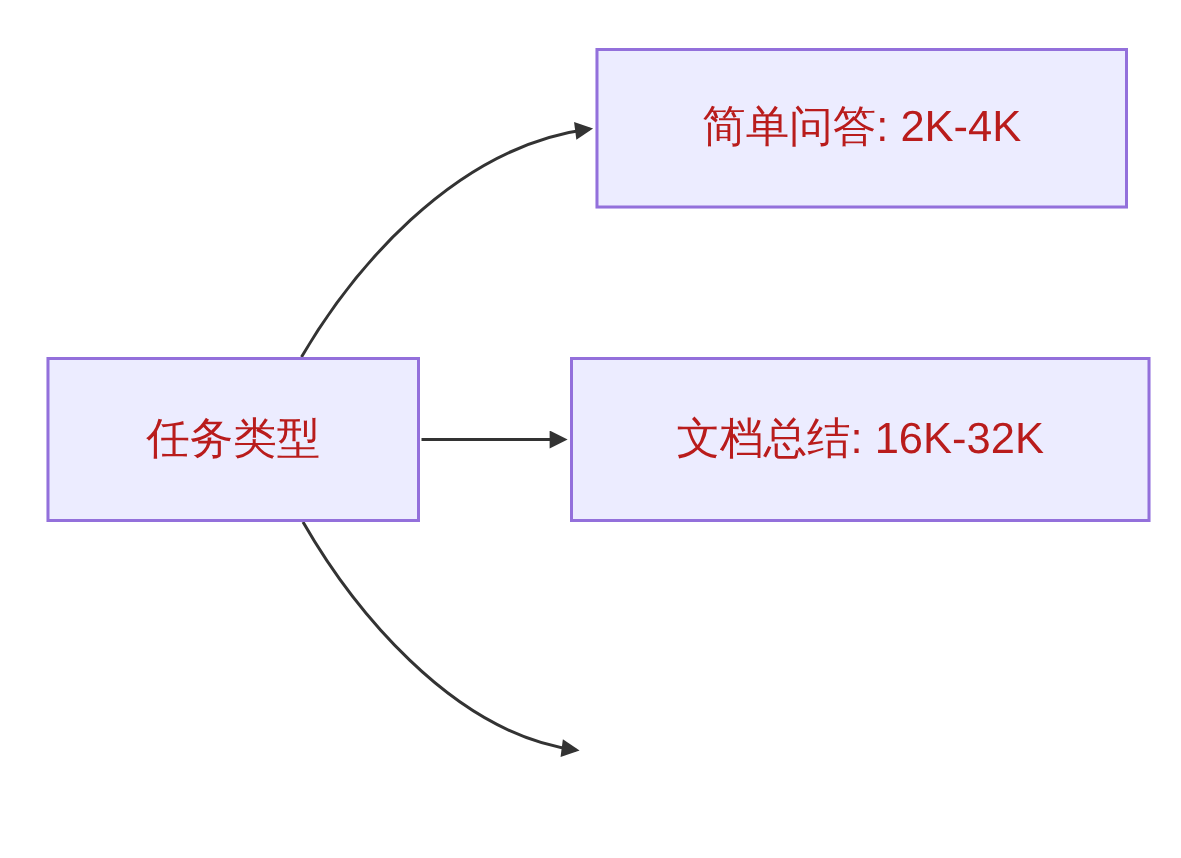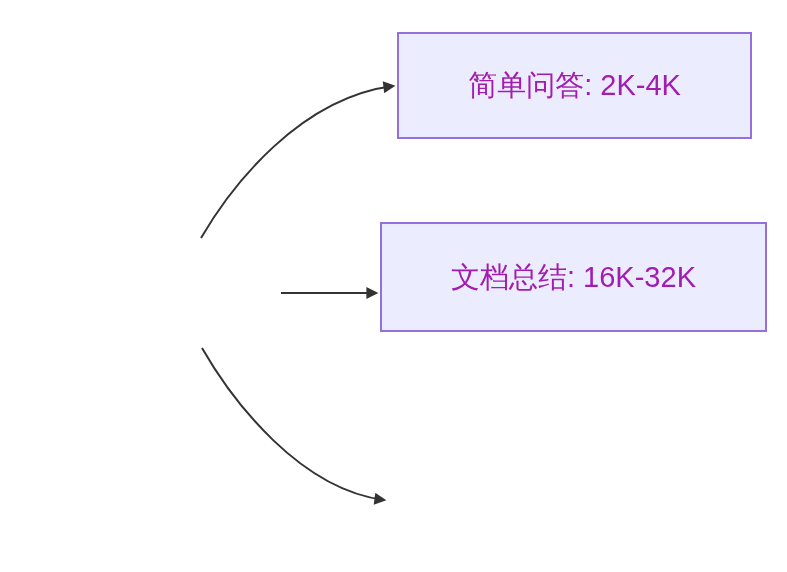--- a/index.html
+++ b/index.html
@@ -21,32 +21,32 @@
     top: 0;
     width: 787px;
     height: 572px;
     pointer-events: none;
   }
   .node {
     position: absolute;
     box-sizing: border-box;
     background: #ECECFF;
     border: 2px solid #9370DB;
-    color: #a21caf;
+    color: #b91c1c;
     font-size: 29px;
     line-height: 1.2;
     display: flex;
     align-items: center;
     justify-content: center;
     text-align: center;
     white-space: nowrap;
   }
   .node-root     { left: 31px;  top: 238px; width: 249px; height: 110px; }
   .node-branch-0 { left: 397px; top: 32px;  width: 355px; height: 107px; }
-  .node-branch-1 { left: 380px; top: 222px; width: 387px; height: 110px; }
+  .node-branch-1 { left: 380px; top: 238px; width: 387px; height: 110px; }
   .node-branch-2 { left: 388px; top: 443px; width: 372px; height: 110px; }
   .edge-path {
     fill: none;
     stroke: #333333;
     stroke-width: 2px;
   }
 </style>
 </head>
 <body>
 
@@ -56,20 +56,23 @@
     <defs>
       <marker id="arrowhead" viewBox="0 0 10 10" refX="8" refY="5" markerUnits="userSpaceOnUse" markerWidth="14" markerHeight="12" orient="auto">
         <path d="M 0 0 L 10 5 L 0 10 z" fill="#333333"></path>
       </marker>
     </defs>
     <path class="edge-path" d="M 201 238 C 232 185, 300 98, 393 86" marker-end="url(#arrowhead)"></path>
     <path class="edge-path" d="M 281 293 L 376 293" marker-end="url(#arrowhead)"></path>
     <path class="edge-path" d="M 202 348 C 233 402, 300 489, 384 500" marker-end="url(#arrowhead)"></path>
   </svg>
 
+  <div class="node node-root">
+    <span>任务类型</span>
+  </div>
 
   <div class="node node-branch-0">
     <span>简单问答: 2K-4K</span>
   </div>
 
   <div class="node node-branch-1">
     <span>文档总结: 16K-32K</span>
   </div>
 
 

